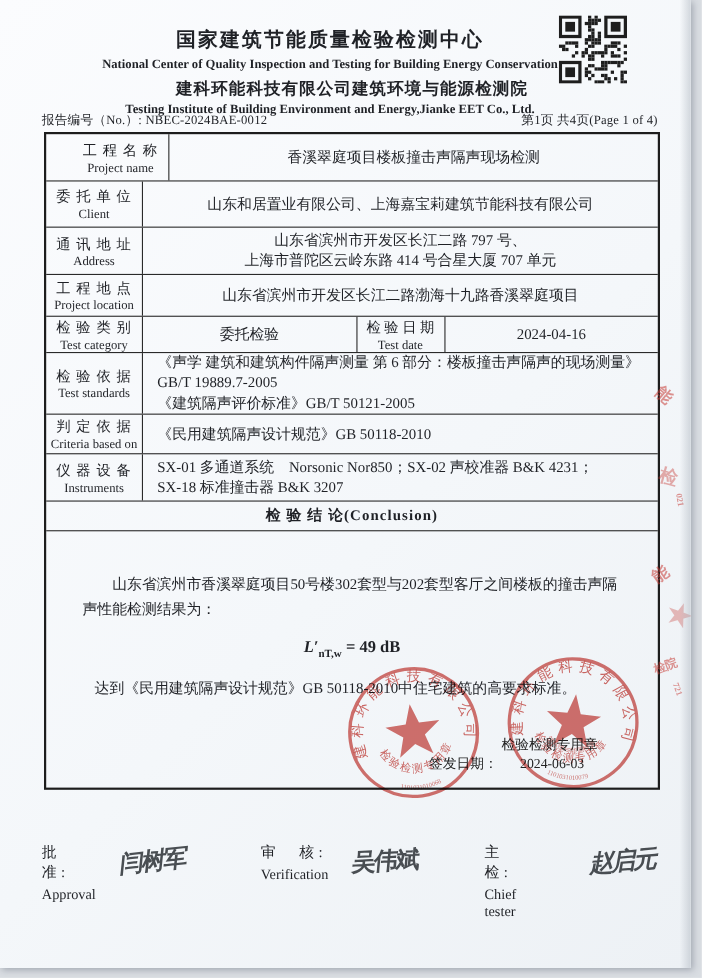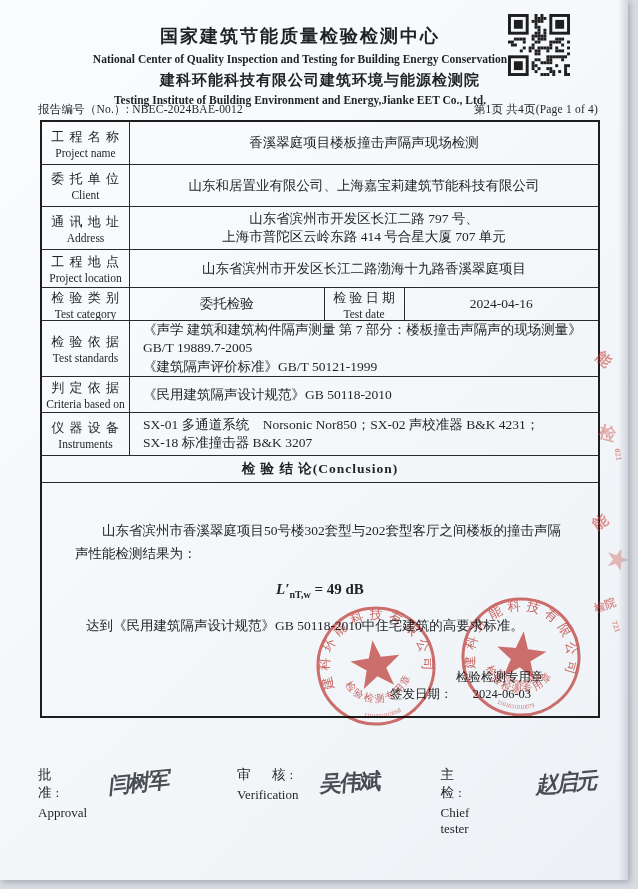--- a/index.html
+++ b/index.html
@@ -30,21 +30,21 @@
     font-size:11.5px;letter-spacing:.2px;
   }
   
   .doc-table{
     position:absolute;left:40px;top:120px;width:560px;
     border:2px solid #1d1d1d;
     box-sizing:border-box;
     background:transparent;
   }
   .t-row{display:flex;border-top:1px solid #2a2a2a;box-sizing:border-box;}
-  .t-row:first-child{border-top:none;}
+  .t-row:first-child{border-top:none;padding-left:24px;}
   .t-label{
     width:88px;min-width:88px;border-right:1px solid #2a2a2a;
     display:flex;flex-direction:column;justify-content:center;align-items:center;
     text-align:center;box-sizing:border-box;padding:2px 2px;
   }
   .t-label .zh{font-size:13px;letter-spacing:1px;white-space:nowrap;}
   .t-label .en{font-size:11.5px;margin-top:1px;white-space:nowrap;}
   .t-value{
     flex:1;display:flex;flex-direction:column;justify-content:center;align-items:center;
     font-size:13.5px;text-align:center;box-sizing:border-box;padding:2px 6px;
@@ -278,23 +278,23 @@
       </div>
       <div class="t-value">2024-04-16</div>
     </div>
 
     <div class="t-row r6">
       <div class="t-label">
         <div class="zh">检 验 依 据</div>
         <div class="en">Test standards</div>
       </div>
       <div class="t-value left">
-        <div class="ln">《声学 建筑和建筑构件隔声测量 第 7 部分：楼板撞击声隔声的现场测量》</div>
+        <div class="ln">《声学 建筑和建筑构件隔声测量 第 6 部分：楼板撞击声隔声的现场测量》</div>
         <div class="ln">GB/T 19889.7-2005</div>
-        <div class="ln">《建筑隔声评价标准》GB/T 50121-1999</div>
+        <div class="ln">《建筑隔声评价标准》GB/T 50121-2005</div>
       </div>
     </div>
 
     <div class="t-row r7">
       <div class="t-label">
         <div class="zh">判 定 依 据</div>
         <div class="en">Criteria based on</div>
       </div>
       <div class="t-value left">《民用建筑隔声设计规范》GB 50118-2010</div>
     </div>

